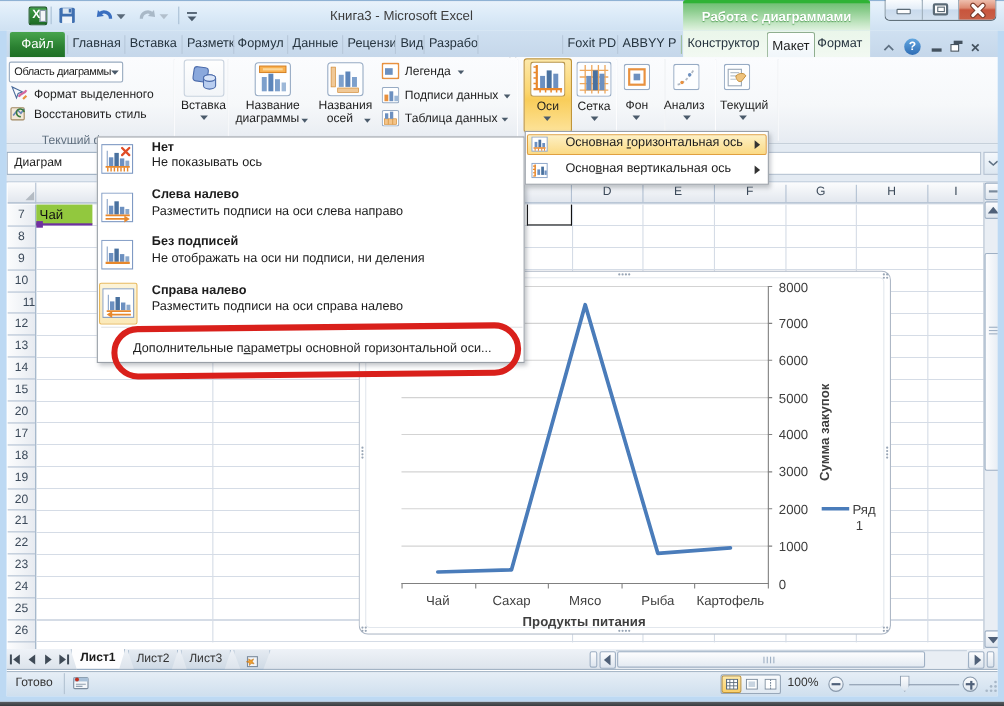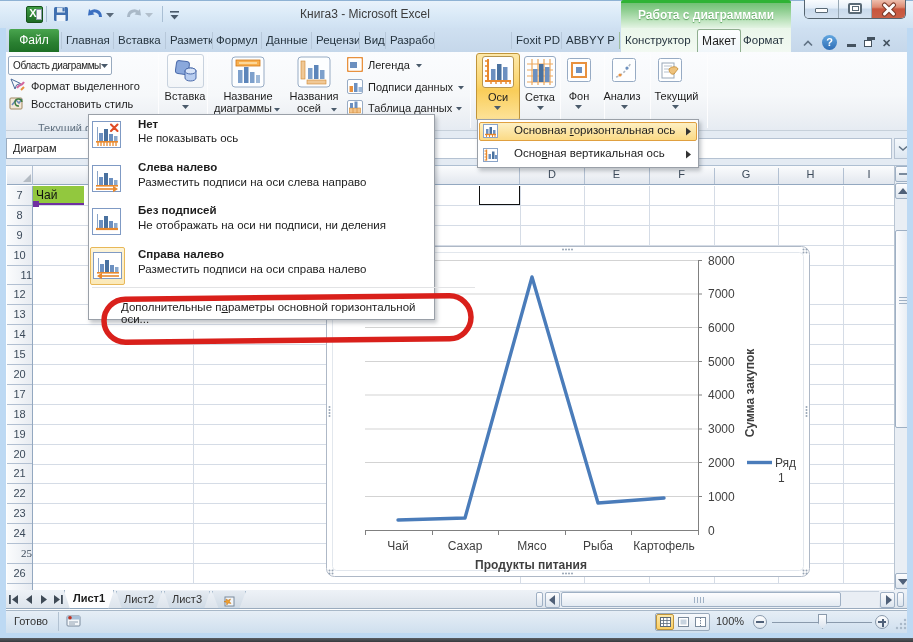--- a/index.html
+++ b/index.html
@@ -300,21 +300,21 @@
   <div style="height:19.9px;text-align:center;line-height:19px;border-bottom:1px solid #b2c0d2;box-sizing:border-box;">15</div>
   <div style="height:19.9px;text-align:center;line-height:19px;border-bottom:1px solid #b2c0d2;box-sizing:border-box;">20</div>
   <div style="height:19.9px;text-align:center;line-height:19px;border-bottom:1px solid #b2c0d2;box-sizing:border-box;">17</div>
   <div style="height:19.9px;text-align:center;line-height:19px;border-bottom:1px solid #b2c0d2;box-sizing:border-box;">18</div>
   <div style="height:19.9px;text-align:center;line-height:19px;border-bottom:1px solid #b2c0d2;box-sizing:border-box;">19</div>
   <div style="height:19.9px;text-align:center;line-height:19px;border-bottom:1px solid #b2c0d2;box-sizing:border-box;">20</div>
   <div style="height:19.9px;text-align:center;line-height:19px;border-bottom:1px solid #b2c0d2;box-sizing:border-box;">21</div>
   <div style="height:19.9px;text-align:center;line-height:19px;border-bottom:1px solid #b2c0d2;box-sizing:border-box;">22</div>
   <div style="height:19.9px;text-align:center;line-height:19px;border-bottom:1px solid #b2c0d2;box-sizing:border-box;">23</div>
   <div style="height:19.9px;text-align:center;line-height:19px;border-bottom:1px solid #b2c0d2;box-sizing:border-box;">24</div>
-  <div style="height:19.9px;text-align:right;line-height:19px;border-bottom:1px solid #b2c0d2;box-sizing:border-box;font-family:Liberation Serif, serif;">25</div>
+  <div style="height:19.9px;text-align:center;line-height:19px;border-bottom:1px solid #b2c0d2;box-sizing:border-box;">25</div>
   <div style="height:19.9px;text-align:center;line-height:19px;border-bottom:1px solid #b2c0d2;box-sizing:border-box;">26</div>
  </div>
 
  <div class="ab" style="left:33px;top:20px;width:862px;height:399px;background:repeating-linear-gradient(180deg,transparent 0px,transparent 18.9px,#d5dce6 18.9px,#d5dce6 19.9px);"></div>
 
  <div class="ab" style="left:193px;top:164px;width:1px;height:254px;background:#d5dce6;"></div>
  <div class="ab" style="left:520px;top:20px;width:1px;height:398px;background:#d5dce6;"></div>
  <div class="ab" style="left:584px;top:20px;width:1px;height:398px;background:#d5dce6;"></div>
  <div class="ab" style="left:649px;top:20px;width:1px;height:398px;background:#d5dce6;"></div>
  <div class="ab" style="left:714px;top:20px;width:1px;height:398px;background:#d5dce6;"></div>
@@ -424,21 +424,21 @@
       <circle cx="3.5" cy="164" r="1"></circle>
       <circle cx="3.5" cy="167" r="1"></circle>
       <circle cx="3.5" cy="170" r="1"></circle>
   <circle cx="480.5" cy="161" r="1"></circle>
       <circle cx="480.5" cy="164" r="1"></circle>
       <circle cx="480.5" cy="167" r="1"></circle>
       <circle cx="480.5" cy="170" r="1"></circle>
  </g>
 </svg>
 
-<div class="ab" id="bigmenu" style="left:88px;top:114px;width:347px;height:206px;background:#fff;border:1px solid #9aa0a8;box-shadow:2px 3px 4px rgba(80,90,100,0.35);font-size:11.5px;color:#1c1c1c;">
+<div class="ab" id="bigmenu" style="left:88px;top:124px;width:389px;height:206px;background:#fff;border:1px solid #9aa0a8;box-shadow:2px 3px 4px rgba(80,90,100,0.35);font-size:11.5px;color:#1c1c1c;">
  <svg class="ab" style="left:3px;top:6px;" width="30" height="28">
       <rect x="0.5" y="0.5" width="28" height="26" fill="#fff" stroke="#7f9ac4"></rect>
       <path d="M5.5 6 v14" stroke="#8aa4c8"></path>
       <rect x="7" y="12" width="4" height="8" fill="#6c90c0"></rect>
       <rect x="12" y="8" width="4" height="12" fill="#49719f"></rect>
       <rect x="17" y="13" width="4" height="7" fill="#6c90c0"></rect>
       <rect x="22" y="15" width="3.5" height="5" fill="#8aa8cc"></rect>
       <path d="M4 20.8 h22" stroke="#e8882c" stroke-width="1.6"></path>
       <path d="M6 21 v4 M9 21 v4 M12 21 v4 M15 21 v4 M18 21 v4 M21 21 v4 M24 21 v4" stroke="#e8882c" stroke-width="1.3"></path>
       <path d="M19 3.5 l6.5 6.5 M25.5 3.5 l-6.5 6.5" stroke="#e04c26" stroke-width="2.1" stroke-linecap="round"></path>

